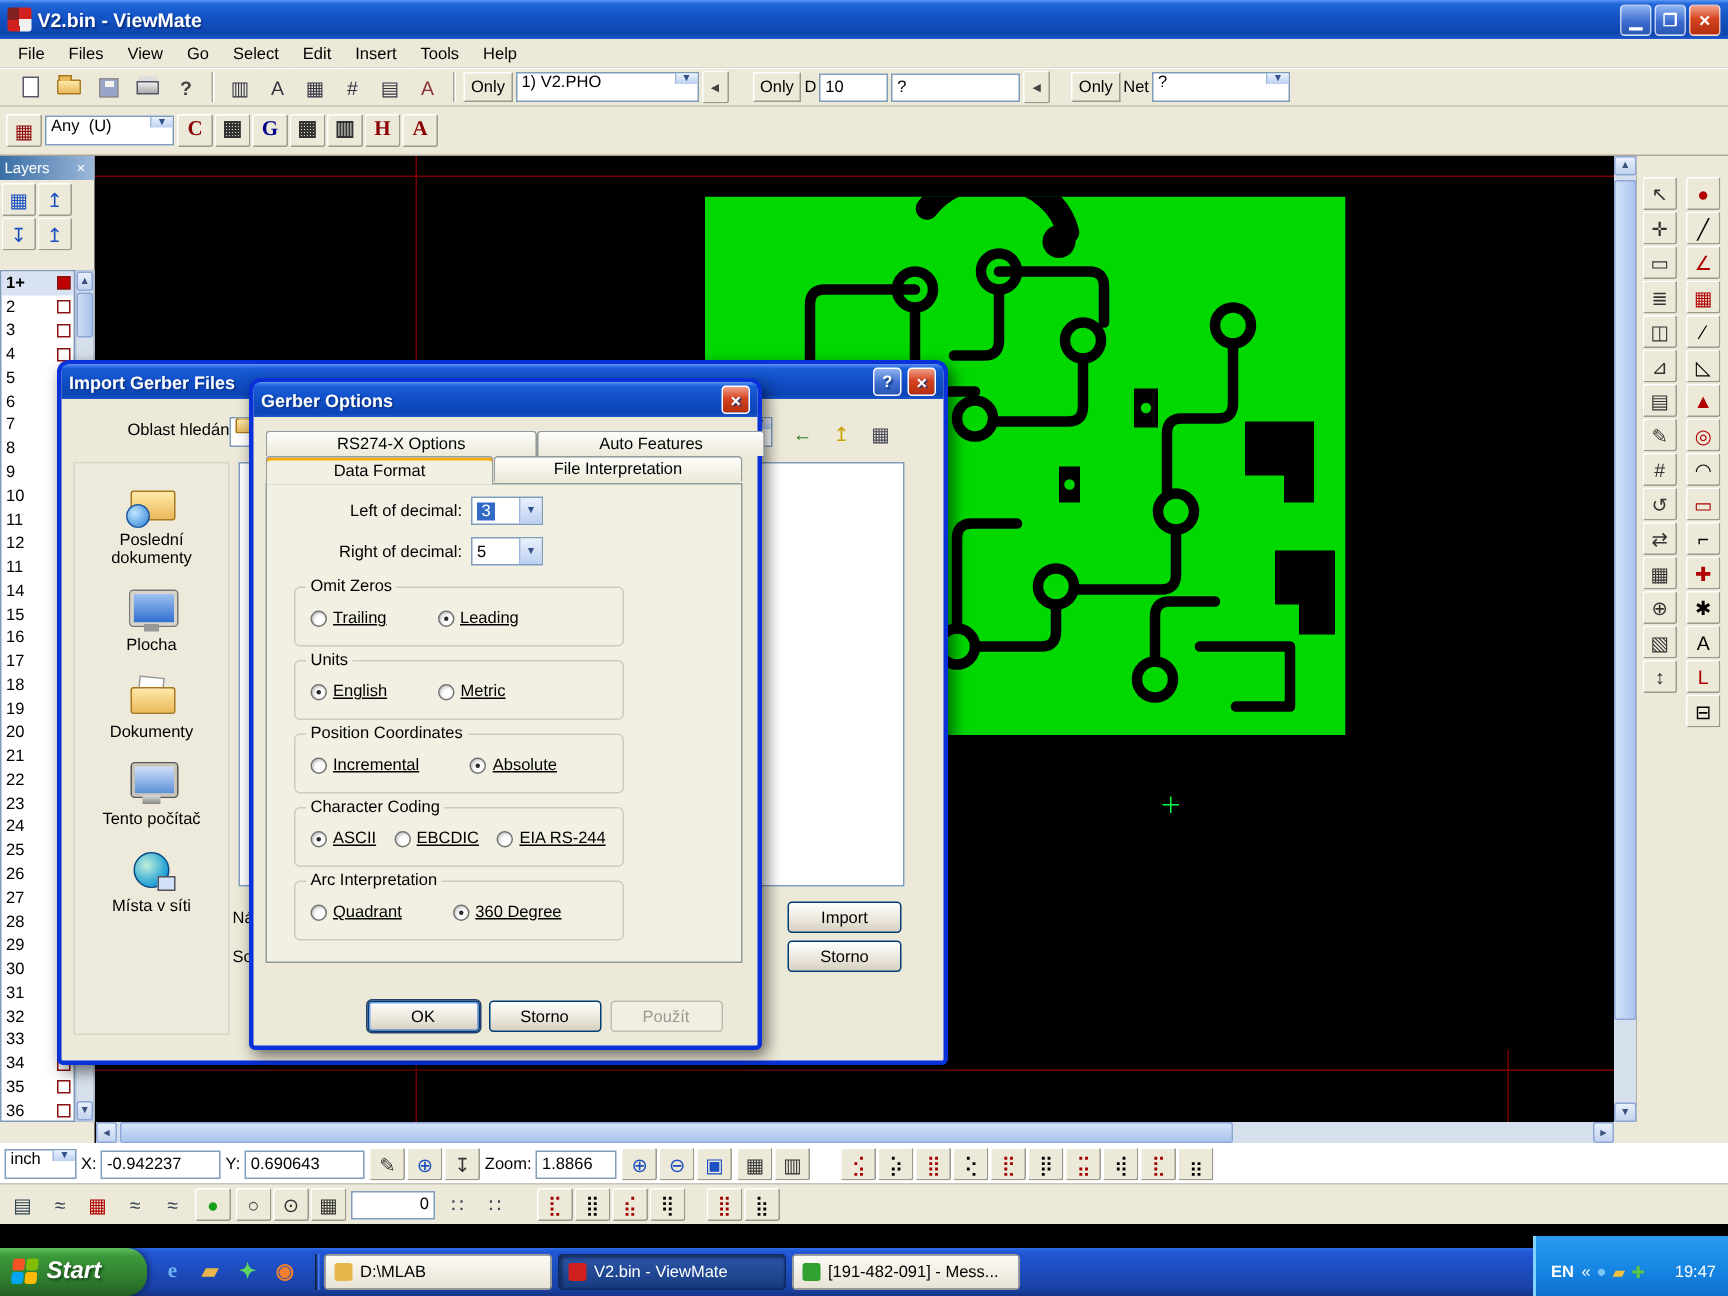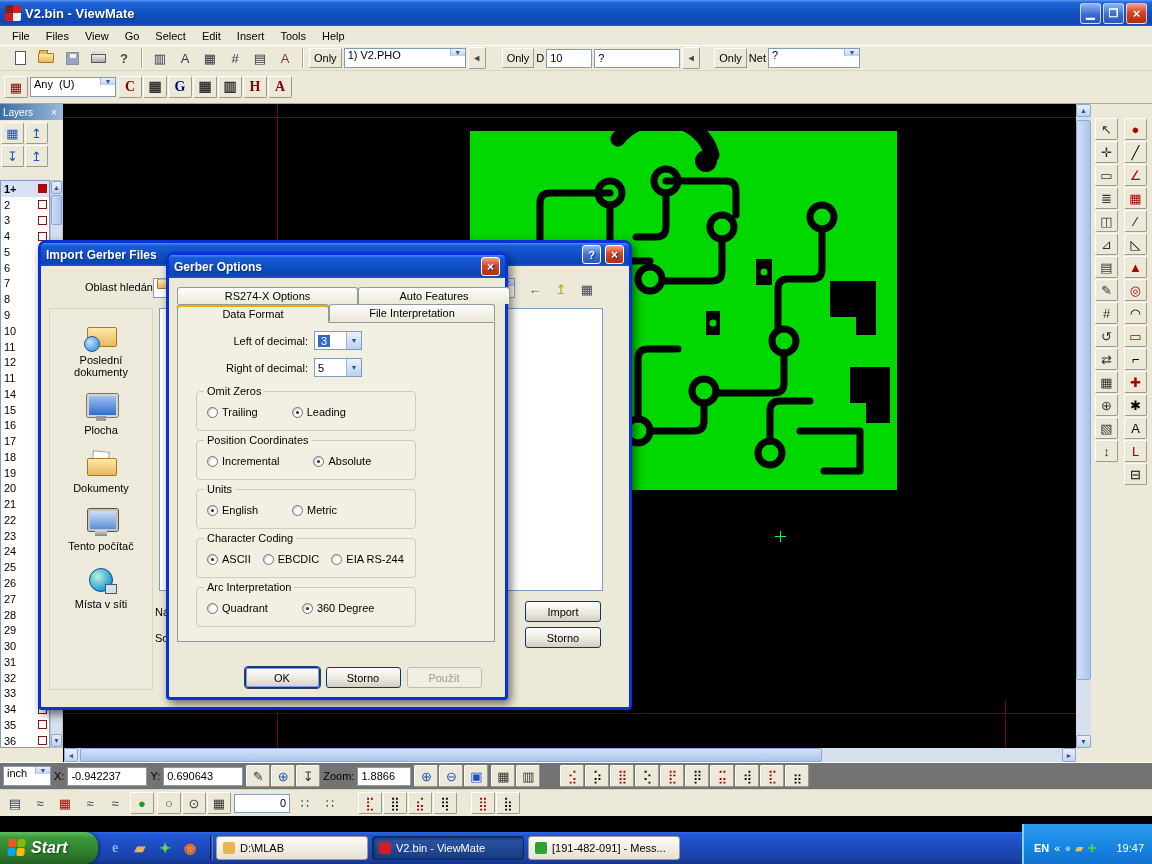--- a/index.html
+++ b/index.html
@@ -83,21 +83,21 @@
 .tool-col{display:flex;flex-direction:column;gap:1px;}
 .tool-col .tb-btn{width:23px;height:22px;border-color:#fff #9c9a8c #9c9a8c #fff;}
 
 
 .hscroll{position:absolute;left:64px;top:748px;width:1012px;height:14px;background:#D6DFEC;z-index:4;}
 .hscroll .sb-arrow{position:absolute;top:0;width:14px;height:14px;}
 .hscroll .thumb{position:absolute;left:16px;top:0;width:742px;height:14px;background:linear-gradient(180deg,#D3E2F8,#AAC4EC);border:1px solid #8DA6D8;border-radius:2px;}
 .corner{position:absolute;left:1076px;top:748px;width:76px;height:14px;background:#ECE9D8;z-index:4;}
 
 
-.statusbar{position:absolute;left:0;top:762px;width:1152px;height:27px;background:#737373;border-top:1px solid #fff;display:flex;align-items:center;gap:3px;padding-left:3px;z-index:6;}
+.statusbar{position:absolute;left:0;top:762px;width:1152px;height:27px;background:#ffffff;border-top:1px solid #fff;display:flex;align-items:center;gap:3px;padding-left:3px;z-index:6;}
 .toolbar3{position:absolute;left:0;top:789px;width:1152px;height:27px;background:#ECE9D8;border-top:1px solid #D8D4C8;display:flex;align-items:center;gap:3px;padding-left:3px;z-index:6;}
 .lab{flex:0 0 auto;}
 .desktop-gap{position:absolute;left:0;top:816px;width:1152px;height:16px;background:#000;}
 
 
 .xp-window{position:absolute;border:3px solid #0831D9;border-radius:8px 8px 4px 4px;background:#ECE9D8;box-shadow:3px 4px 10px rgba(0,0,0,.55);}
 .xp-titlebar{height:23px;display:flex;align-items:center;gap:4px;padding:0 5px;color:#fff;font-weight:bold;font-size:12px;text-shadow:1px 1px 1px #08307E;border-radius:4px 4px 0 0;
  background:linear-gradient(180deg,#4A8CF7 0%,#1A5CD8 12%,#1150C8 45%,#0C44B4 88%,#1956CE 100%);}
 .xp-titlebar .t{flex:1;white-space:nowrap;overflow:hidden;}
 .dlg-btn{width:19px;height:19px;border-radius:3px;border:1px solid #fff;display:flex;align-items:center;justify-content:center;color:#fff;font-weight:bold;font-size:11px;flex:0 0 auto;
@@ -139,21 +139,21 @@
 .tab-page{position:absolute;left:8px;top:44px;width:318px;height:320px;background:#F2F0E3;border:1px solid #919B9C;z-index:1;}
 .row-decimal{display:flex;align-items:center;margin:8px 0 0 14px;}
 .row-decimal .dlab{width:116px;text-align:right;margin-right:6px;}
 .mini-combo{width:48px;height:19px;border:1px solid #7F9DB9;background:#fff;display:flex;align-items:stretch;}
 .mini-combo .v{flex:1;display:flex;align-items:center;padding-left:3px;}
 .mini-combo .v.hl span{background:#316AC5;color:#fff;padding:0 3px;}
 .gd-groups{margin:14px 0 0 18px;}
 .group{width:220px;height:40px;border:1px solid #D0CCBB;border-radius:4px;position:relative;margin-bottom:9px;}
 .group-label{position:absolute;top:-7px;left:7px;background:#F2F0E3;padding:0 3px;}
 .g-opts{display:flex;gap:34px;padding:14px 0 0 10px;}
-.radio{display:flex;align-items:center;gap:4px;white-space:nowrap;}
+.radio{display:flex;align-items:center;gap:4px;white-space:nowrap;text-decoration:underline;}
 .rdot{width:11px;height:11px;border-radius:50%;background:#fff;border:1px solid #747270;box-shadow:inset 1px 1px 2px #C8C8C8;position:relative;flex:0 0 auto;}
 .radio.on .rdot::after{content:"";position:absolute;inset:3px;border-radius:50%;background:#2A2A2A;}
 .gd-buttons{position:absolute;left:0;right:0;bottom:9px;display:flex;justify-content:center;gap:6px;padding-left:52px;}
 .gd-buttons .xp-btn{width:75px;}
 
 
 .taskbar{position:absolute;left:0;top:832px;width:1152px;height:32px;z-index:60;display:flex;align-items:center;
  background:linear-gradient(180deg,#2E6BE5 0%,#2257D6 8%,#1941A5 85%,#163486 100%);}
 .start-btn{width:98px;height:32px;display:flex;align-items:center;gap:5px;padding-left:8px;border-radius:0 14px 14px 0;
  background:linear-gradient(180deg,#5EBE5E 0%,#3C9838 18%,#2D7B2D 70%,#235E23 100%);box-shadow:1px 0 4px rgba(0,0,0,.5);}
@@ -890,42 +890,42 @@
                   <span class="rdot"></span>
                   <span>Trailing</span>
                 </label>
                 <label class="radio on">
                   <span class="rdot"></span>
                   <span>Leading</span>
                 </label>
               </div>
             </div>
             <div class="group">
+              <span class="group-label">Units</span>
+              <div class="g-opts">
+                <label class="radio on">
+                  <span class="rdot"></span>
+                  <span>English</span>
+                </label>
+                <label class="radio">
+                  <span class="rdot"></span>
+                  <span>Metric</span>
+                </label>
+              </div>
+            </div>
+            <div class="group">
               <span class="group-label">Position Coordinates</span>
               <div class="g-opts">
                 <label class="radio">
                   <span class="rdot"></span>
                   <span>Incremental</span>
                 </label>
                 <label class="radio on">
                   <span class="rdot"></span>
                   <span>Absolute</span>
-                </label>
-              </div>
-            </div>
-            <div class="group">
-              <span class="group-label">Units</span>
-              <div class="g-opts">
-                <label class="radio on">
-                  <span class="rdot"></span>
-                  <span>English</span>
-                </label>
-                <label class="radio">
-                  <span class="rdot"></span>
-                  <span>Metric</span>
                 </label>
               </div>
             </div>
             <div class="group">
               <span class="group-label">Character Coding</span>
               <div class="g-opts" style="gap: 12px;">
                 <label class="radio on">
                   <span class="rdot"></span>
                   <span>ASCII</span>
                 </label>

